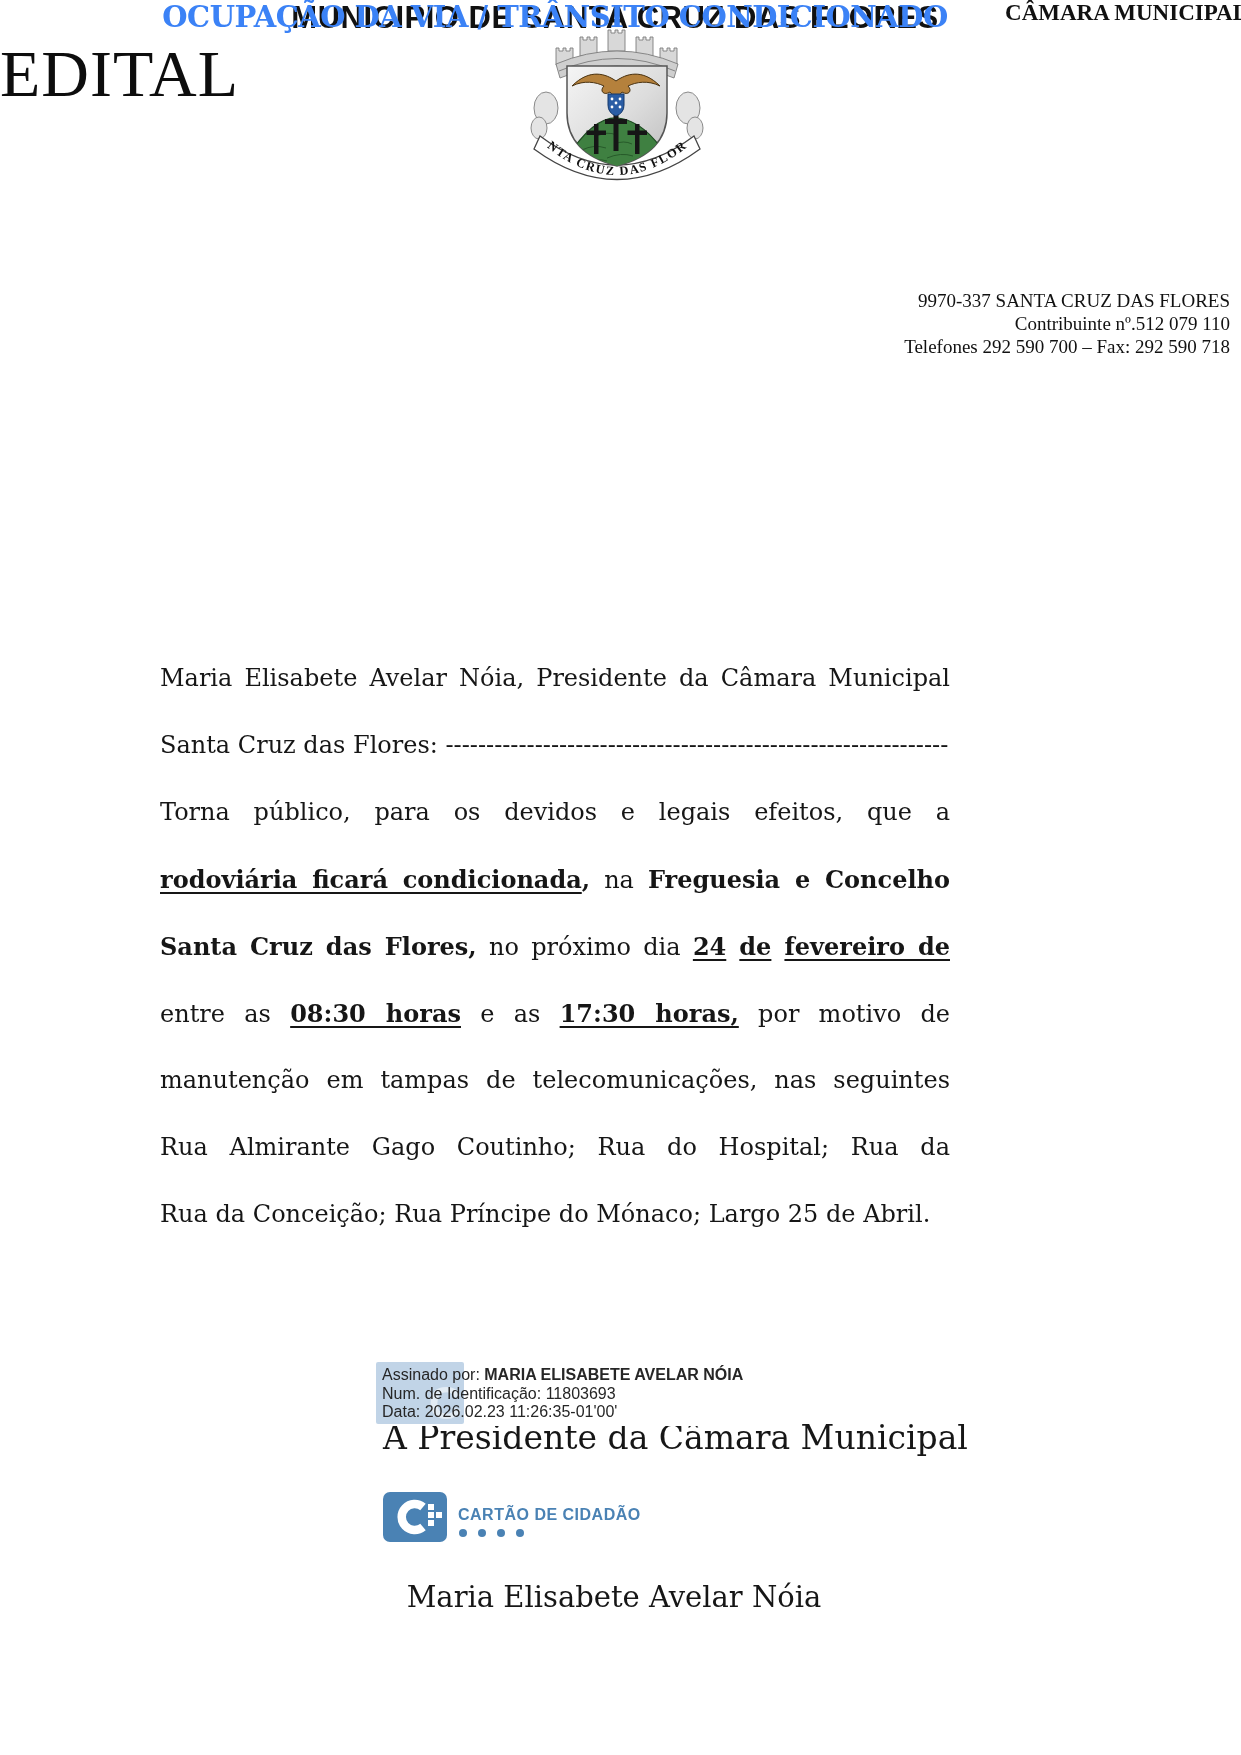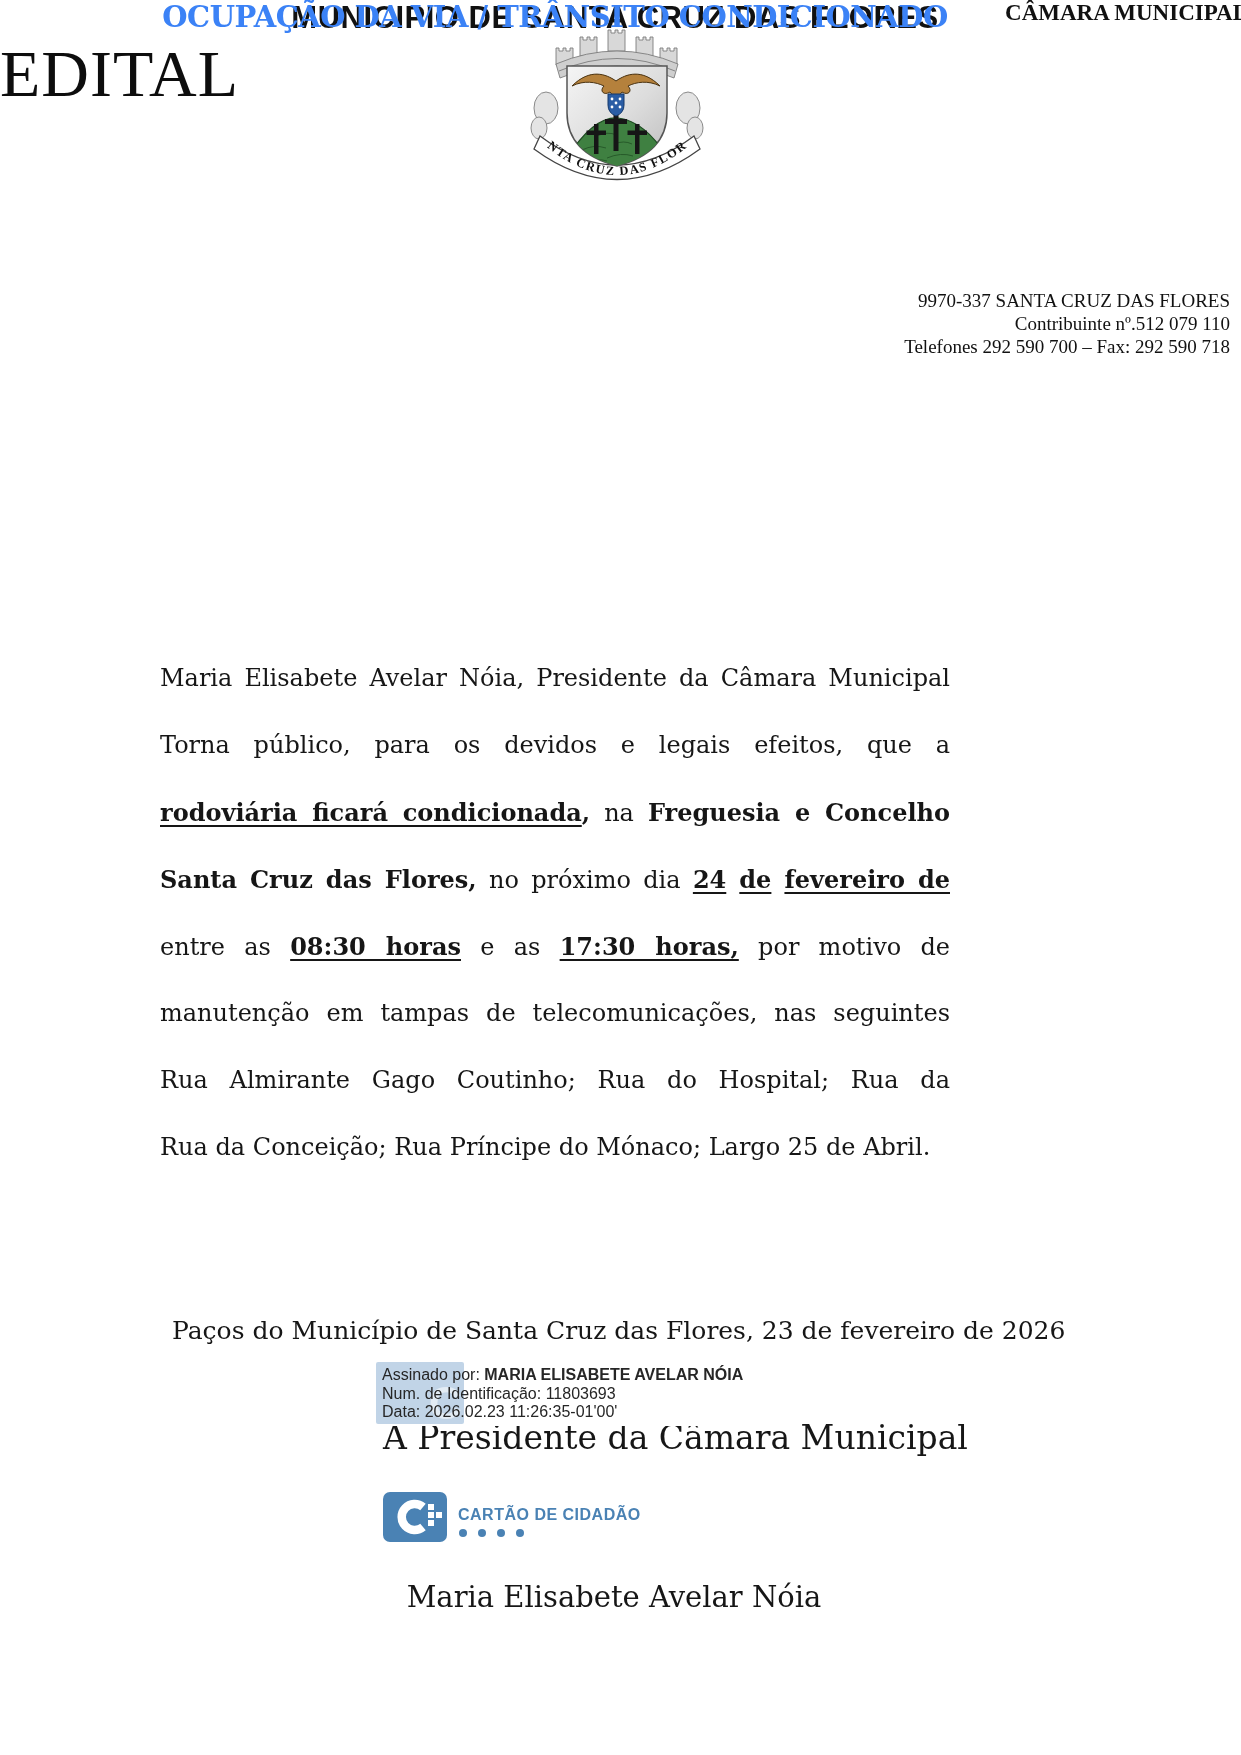--- a/index.html
+++ b/index.html
@@ -139,30 +139,30 @@
   <div class="abs addr-line" style="top:290px;">9970-337 SANTA CRUZ DAS FLORES</div>
   <div class="abs addr-line" style="top:313px;font-family:Liberation Serif, serif;">Contribuinte nº.512 079 110</div>
   <div class="abs addr-line" style="top:336px;">Telefones 292 590 700 – Fax: 292 590 718</div>
 
   <div class="abs edital-title">EDITAL</div>
 
   <div class="abs subtitle">OCUPAÇÃO DA VIA / TRÂNSITO CONDICIONADO</div>
 
   <div class="abs body-block">
       <div class="jline"><span>Maria Elisabete Avelar Nóia, Presidente da Câmara Municipal de</span></div>
+      <div class="jline natural"><span>Santa Cruz das Flores: </span><span class="nobr">--------------------------------------------------------------</span></div>
       <div class="jline"><span>Torna público, para os devidos e legais efeitos, que a </span></div>
       <div class="jline"><span class="seg-b seg-u">rodoviária ficará condicionada</span><span class="seg-b">,</span><span> na </span><span class="seg-b">Freguesia e Concelho de</span></div>
       <div class="jline"><span class="seg-b">Santa Cruz das Flores,</span><span> no próximo dia </span><span class="seg-b seg-u">24</span><span class="seg-b"> </span><span class="seg-b seg-u">de</span><span class="seg-b"> </span><span class="seg-b seg-u">fevereiro de 2026,</span></div>
       <div class="jline"><span>entre as </span><span class="seg-b seg-u">08:30 horas</span><span> e as </span><span class="seg-b seg-u">17:30 horas,</span><span> por motivo de trabalhos de</span></div>
       <div class="jline"><span>manutenção em tampas de telecomunicações, nas seguintes vias:</span></div>
       <div class="jline"><span>Rua Almirante Gago Coutinho; Rua do Hospital; Rua da Esperança;</span></div>
       <div class="jline natural"><span>Rua da Conceição; Rua Príncipe do Mónaco; Largo 25 de Abril.</span></div>
     </div>
 
-  <div class="abs place-date">Paços do Município de Santa Cruz das Flores, 23 de fevereiro de 2026</div>
 
   <div class="abs role-line">A Presidente da Câmara Municipal</div>
 
   <div class="abs sig-bg"></div>
   <div class="abs sig-highlight" style="background: rgba(182, 204, 227, 0.85);">
     <span class="wm">C</span>
   </div>
   <div class="abs sig-line" style="left:382px; top:1366px;"><span>Assinado por: </span><span class="sig-name-bold">MARIA ELISABETE AVELAR NÓIA</span></div>
   <div class="abs sig-line" style="left:382px; top:1385px;">Num. de Identificação: 11803693</div>
   <div class="abs sig-line" style="left:382px; top:1403px;">Data: 2026.02.23 11:26:35-01'00'</div>

